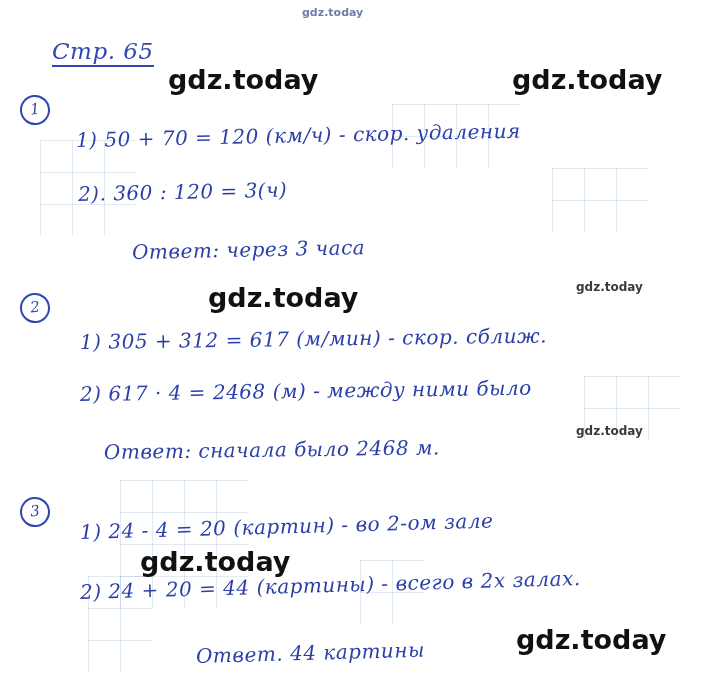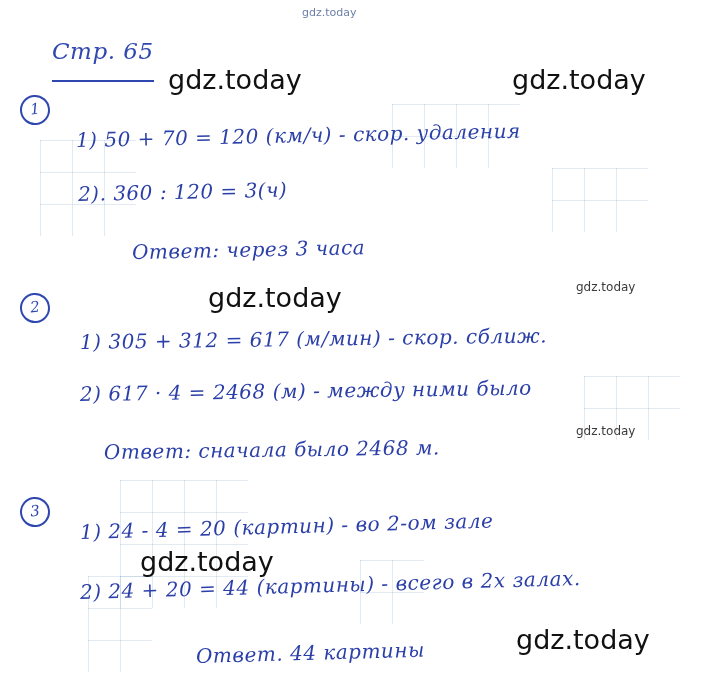--- a/index.html
+++ b/index.html
@@ -22,21 +22,21 @@
       linear-gradient(to right, rgba(120,160,200,0.22) 1px, transparent 1px),
       linear-gradient(to bottom, rgba(120,160,200,0.22) 1px, transparent 1px);
     pointer-events: none;
   }
 
   
   .wm {
     position: absolute;
     color: #111111;
     font-family: "DejaVu Sans", sans-serif;
-    font-weight: 400;
+    font-weight: 700;
     white-space: nowrap;
   }
   .wm-top {
     color: #6b7fa8;
     font-size: 11px;
   }
   .wm-big { font-size: 27px; }
   .wm-small { font-size: 12px; color: #3a3a3a; }
 
   
@@ -45,21 +45,21 @@
     color: #2b3fa8;
     font-family: "DejaVu Serif", serif;
     font-style: italic;
     white-space: nowrap;
     letter-spacing: 0.5px;
   }
   .hw-page {
     font-size: 23px;
     color: #2f47b0;
     border-bottom: 2px solid #2f47b0;
-    padding-bottom: 16px;
+    padding-bottom: 1px;
   }
   .hw-line {
     font-size: 20px;
     color: #2b3fa8;
   }
   .hw-ans {
     font-size: 20px;
     color: #2b3fa8;
   }
 

